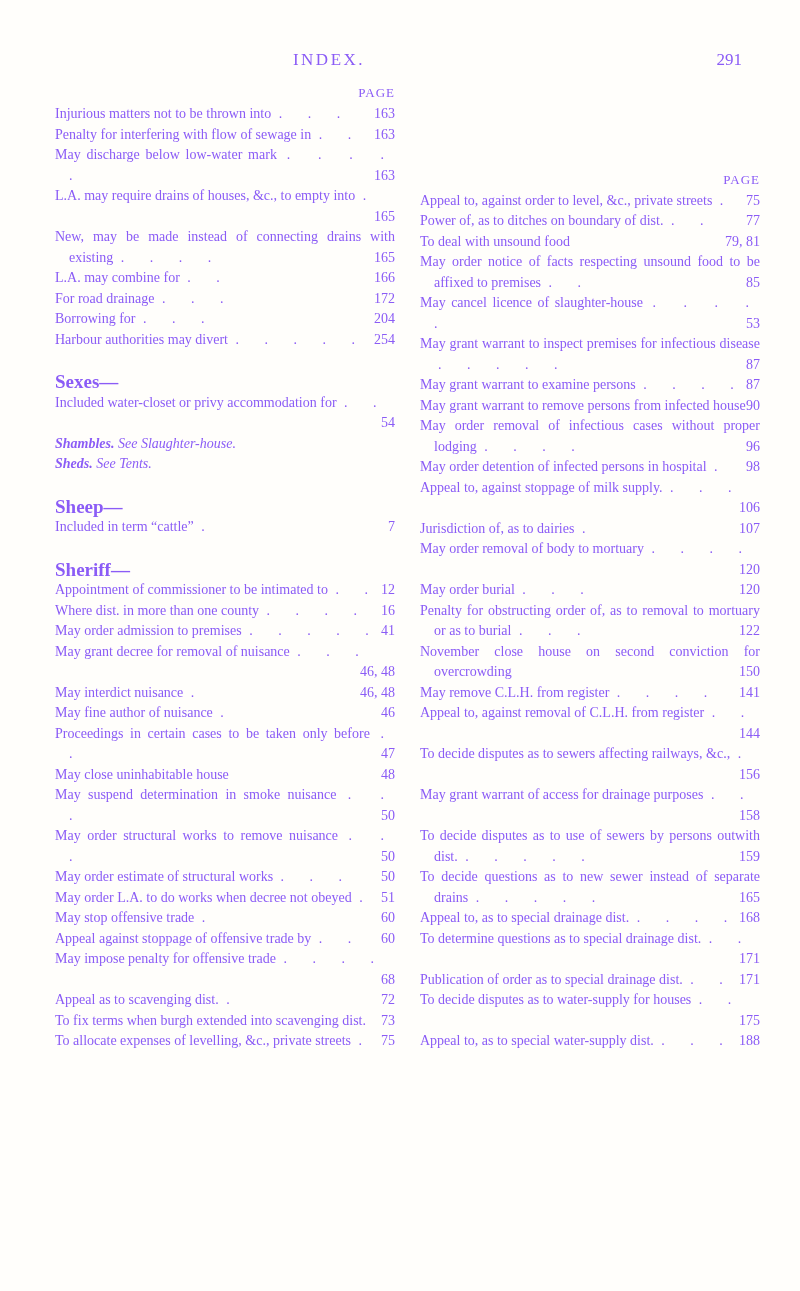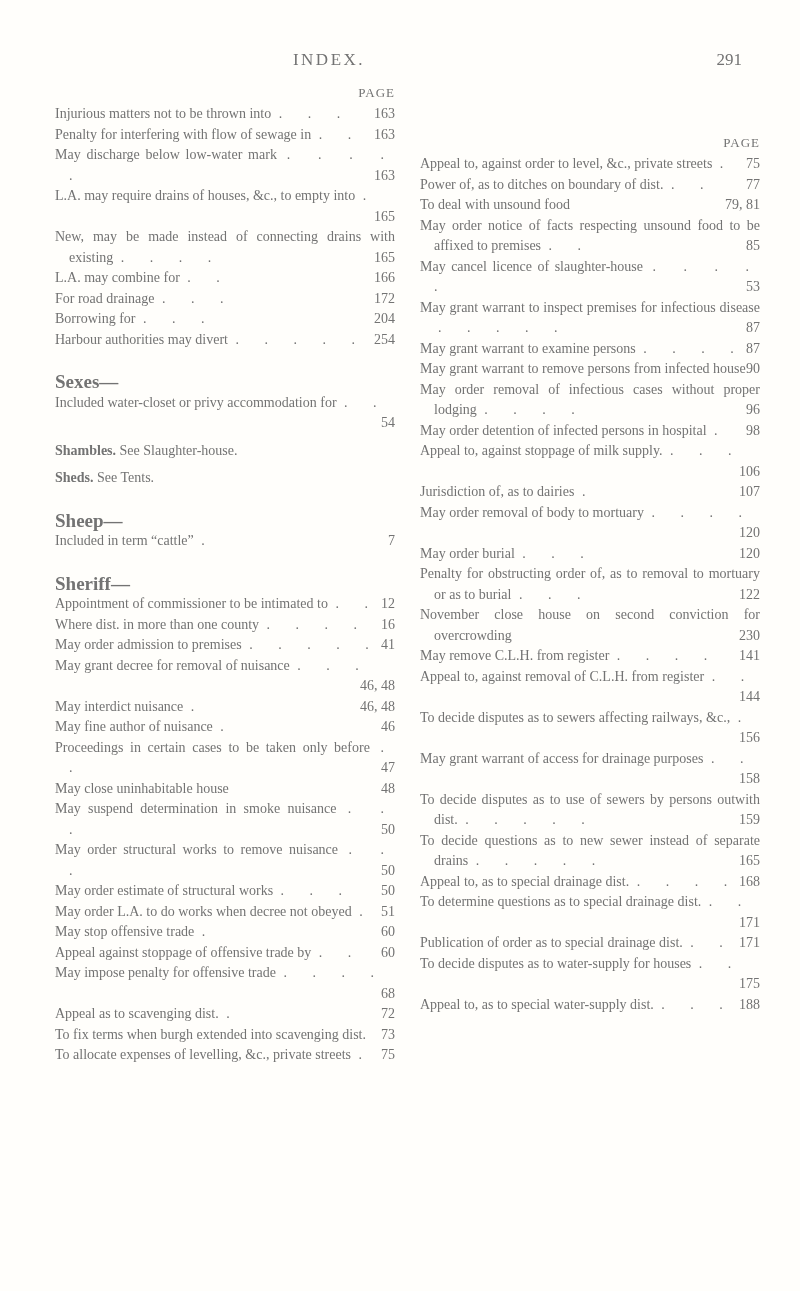--- a/index.html
+++ b/index.html
@@ -5,21 +5,21 @@
   html, body {
     margin: 0;
     padding: 0;
     background: #ffffff;
   }
   .page {
     position: relative;
     width: 800px;
     height: 1291px;
     background: #fffefb;
-    color: #737373;
+    color: #8b5cf6;
     font-family: "Liberation Serif", "DejaVu Serif", serif;
     overflow: hidden;
   }
   .running-header {
     position: absolute;
     top: 50px;
     left: 0;
     width: 100%;
     height: 24px;
     font-size: 17px;
@@ -35,21 +35,21 @@
     position: absolute;
     right: 58px;
     top: 0;
   }
   .columns {
     position: absolute;
     top: 85px;
     left: 55px;
     display: flex;
     gap: 25px;
-    align-items: center;
+    align-items: flex-end;
   }
   .col {
     flex: 0 0 340px;
     width: 340px;
   }
   .page-label {
     text-align: right;
     font-size: 13px;
     letter-spacing: 1px;
     margin-bottom: 3px;
@@ -70,21 +70,21 @@
     letter-spacing: 11px;
     padding-left: 4px;
   }
   .heading {
     font-size: 19px;
     line-height: 20.5px;
     font-weight: bold;
     margin-top: 22px;
   }
   .crossref {
-    margin-top: 7px;
+    font-style: italic;
   }
   .crossref .lead {
     font-weight: bold;
   }
 </style>
 </head>
 <body>
 
 <div class="page">
   <div class="running-header">
@@ -187,21 +187,21 @@
   <div class="entry"><span class="t">Appeal to, against stoppage of milk supply.</span> <span class="dots">. . .</span><span class="pg">106</span></div>
 
   <div class="entry"><span class="t">Jurisdiction of, as to dairies</span> <span class="dots">.</span><span class="pg">107</span></div>
 
   <div class="entry"><span class="t">May order removal of body to mortuary</span> <span class="dots">. . . .</span><span class="pg">120</span></div>
 
   <div class="entry"><span class="t">May order burial</span> <span class="dots">. . .</span><span class="pg">120</span></div>
 
   <div class="entry"><span class="t">Penalty for obstructing order of, as to removal to mortuary or as to burial</span> <span class="dots">. . .</span><span class="pg">122</span></div>
 
-  <div class="entry"><span class="t">November close house on second conviction for overcrowding</span> <span class="pg">230</span></div>
+  <div class="entry"><span class="t">November close house on second conviction for overcrowding</span> <span class="pg">150</span></div>
 
   <div class="entry"><span class="t">May remove C.L.H. from register</span> <span class="dots">. . . .</span><span class="pg">141</span></div>
 
   <div class="entry"><span class="t">Appeal to, against removal of C.L.H. from register</span> <span class="dots">. .</span><span class="pg">144</span></div>
 
   <div class="entry"><span class="t">To decide disputes as to sewers affecting railways, &amp;c.,</span> <span class="dots">.</span><span class="pg">156</span></div>
 
   <div class="entry"><span class="t">May grant warrant of access for drainage purposes</span> <span class="dots">. .</span><span class="pg">158</span></div>
 
   <div class="entry"><span class="t">To decide disputes as to use of sewers by persons outwith dist.</span> <span class="dots">. . . . .</span><span class="pg">159</span></div>

